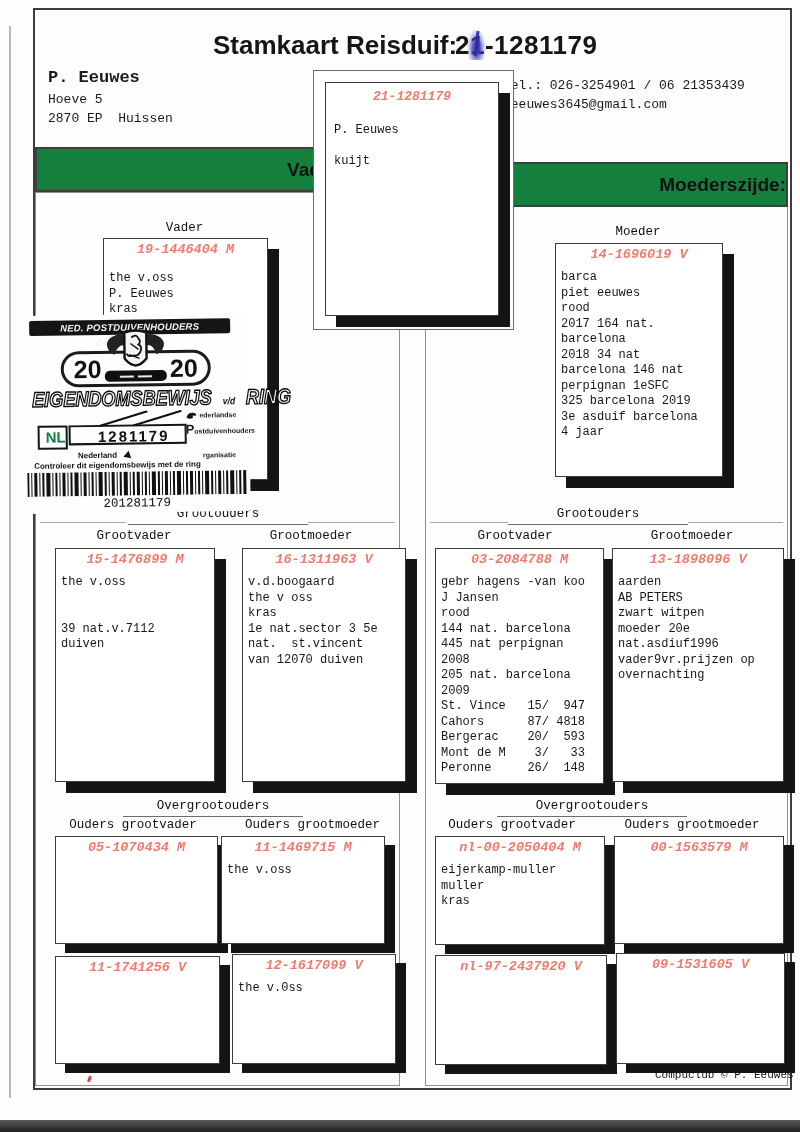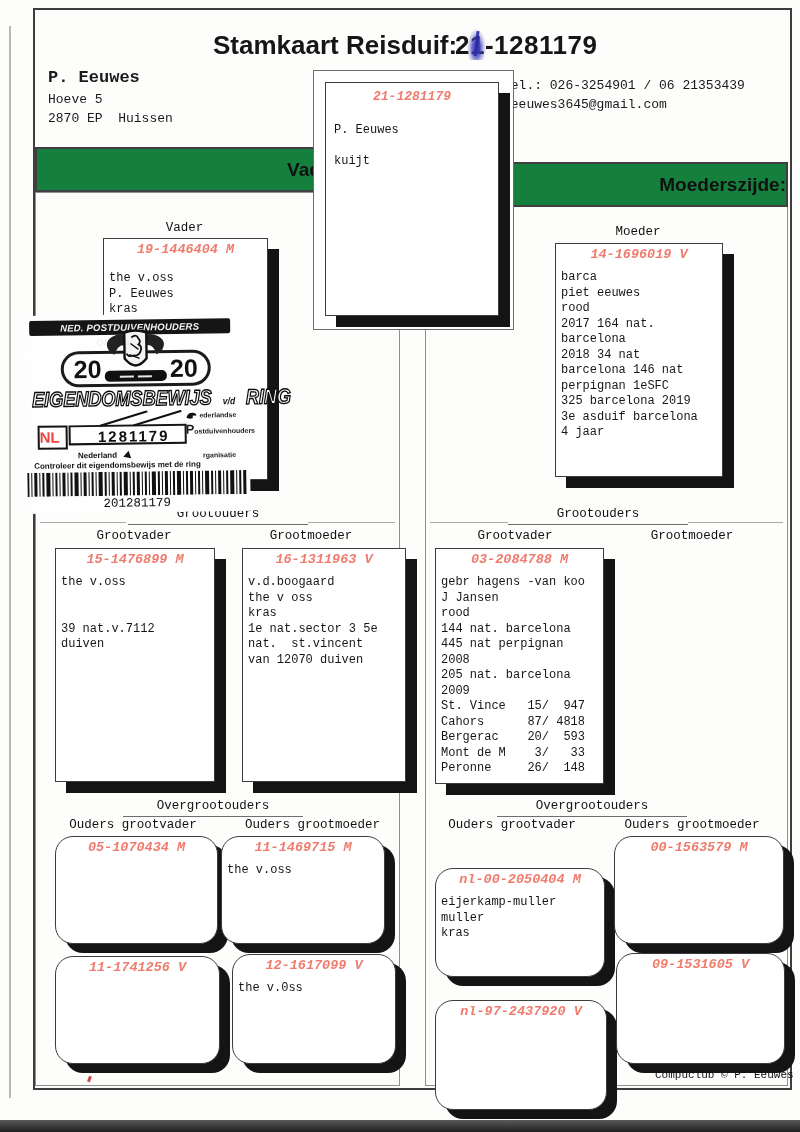--- a/index.html
+++ b/index.html
@@ -18,21 +18,21 @@
   .pen-stroke{position:absolute;left:475px;top:31px;width:3px;height:25px;background:rgba(42,42,165,.9);transform:rotate(7deg);z-index:4;}
   
   .owner-name{position:absolute;left:48px;top:68px;font:700 17px/20px "Liberation Mono",monospace;}
   .owner-line{position:absolute;font:13px/16px "Liberation Mono",monospace;white-space:pre;}
   
   .panel{position:absolute;border:1px solid #8f8f8f;z-index:1;}
   .sideheader{position:absolute;height:41px;border:2px solid #3f3f3f;background:#15803d;
     text-align:right;font:700 19px/41px "Liberation Sans",sans-serif;color:#101010;z-index:2;}
   
   .card{position:absolute;background:#fff;border:1px solid #3c3c3c;box-shadow:11px 11px 0 #141414;z-index:3;}
-  .card.small{box-shadow:10px 9px 0 #141414;border-radius:18px;}
+  .card.small{box-shadow:10px 9px 0 #141414;}
   .ring{margin-top:3px;text-align:center;font:italic 700 13.5px/16px "Liberation Mono",monospace;color:#ef7b6d;}
   .body{margin-top:7px;padding:0 5px;white-space:pre;font:12px/15.5px "Liberation Mono",monospace;color:#161616;}
   .seclabel{position:absolute;text-align:center;font:12.5px/15px "Liberation Mono",monospace;color:#101010;z-index:2;}
   .lbl-u{padding-bottom:2px;border-bottom:1px solid #6e6e6e;}
   .hline{position:absolute;height:1px;background:#aaa;z-index:1;}
   
   .subject-outer{position:absolute;left:313px;top:70px;width:199px;height:258px;border:1px solid #6b6b6b;background:#fff;z-index:5;}
   .subject-card{position:absolute;left:325px;top:82px;width:172px;height:232px;background:#fff;border:1px solid #3c3c3c;box-shadow:11px 11px 0 #141414;z-index:6;}
   
   .sticker{position:absolute;left:24px;top:316px;width:224px;height:198px;background:#fefefe;z-index:7;transform:rotate(-0.8deg);transform-origin:top left;}
@@ -42,21 +42,21 @@
     display:flex;justify-content:space-between;align-items:center;padding:0 10px;box-sizing:border-box;
     font:800 25px "Liberation Sans",sans-serif;color:#111;}
   .crest{position:absolute;left:76px;top:14px;width:70px;height:56px;}
   .banner{position:absolute;left:80px;top:56px;width:62px;height:11px;background:#101010;border-radius:5px;display:flex;gap:4px;align-items:center;justify-content:center;}
   .banner i{display:block;width:14px;height:2px;background:#e9e9e9;}
   .ownership{position:absolute;left:7px;top:72px;width:230px;white-space:nowrap;transform:scaleX(.86);transform-origin:left center;}
   .own-big{font:italic 800 21px/24px "Liberation Sans",sans-serif;color:#f3f3f3;-webkit-text-stroke:1.3px #0c0c0c;text-shadow:0 0 1px #000;}
   .own-vd{font:italic 800 10px "Liberation Sans",sans-serif;color:#111;margin:0 3px;}
   .vlines{position:absolute;left:60px;top:96px;width:120px;height:16px;}
   .nlbox{position:absolute;left:12px;top:110px;width:26px;height:20px;border:2.5px solid #141414;
-    font:800 15px/20px "Liberation Sans",sans-serif;text-align:left;color:#ef4444;box-sizing:content-box;}
+    font:800 15px/20px "Liberation Sans",sans-serif;text-align:right;color:#15803d;box-sizing:content-box;}
   .numbox{position:absolute;left:43px;top:110px;width:118px;height:20px;border:2.5px solid #141414;
     font:700 15px/20px "Liberation Sans",sans-serif;text-align:center;letter-spacing:2px;padding-left:12px;box-sizing:border-box;color:#0e0e0e;}
   .nedl{position:absolute;left:52px;top:136px;font:800 8px/9px "Liberation Sans",sans-serif;color:#111;}
   .tri{display:inline-block;width:0;height:0;border-left:4px solid transparent;border-right:4px solid transparent;border-bottom:7px solid #111;margin-left:7px;transform:rotate(12deg);}
   .npo{position:absolute;left:160px;top:97px;width:62px;color:#1c1c1c;}
   .npo-line{font:700 7px/9px "Liberation Sans",sans-serif;display:flex;align-items:center;gap:2px;}
   .npo-p{font:700 7px/9px "Liberation Sans",sans-serif;margin-top:5px;display:block;}
   .npo-p::first-letter{font-size:13px;font-weight:800;}
   .npo3{margin-top:15px;margin-left:17px;display:block;}
   .check{position:absolute;left:8px;top:146px;font:700 8px/9px "Liberation Sans",sans-serif;color:#151515;}
@@ -160,20 +160,30 @@
 445 nat perpignan
 2008
 205 nat. barcelona
 2009
 St. Vince   15/  947
 Cahors      87/ 4818
 Bergerac    20/  593
 Mont de M    3/   33
 Peronne     26/  148</div>
   </div>
+  <div class="card" style="left:612px;top:548px;width:170px;height:232px;">
+    <div class="ring">13-1898096 V</div>
+    <div class="body">aarden
+AB PETERS
+zwart witpen
+moeder 20e
+nat.asdiuf1996
+vader9vr.prijzen op
+overnachting</div>
+  </div>
 
   <div class="seclabel lbl-u" style="left:123px;top:799px;width:180px;">Overgrootouders</div>
   <div class="seclabel" style="left:48px;top:818px;width:170px;">Ouders grootvader</div>
   <div class="seclabel" style="left:225px;top:818px;width:175px;">Ouders grootmoeder</div>
   <div class="card small" style="left:55px;top:836px;width:161px;height:106px;">
     <div class="ring">05-1070434 M</div>
     <div class="body"></div>
   </div>
   <div class="card small" style="left:221px;top:836px;width:162px;height:106px;">
     <div class="ring">11-1469715 M</div>
@@ -184,31 +194,31 @@
     <div class="body"></div>
   </div>
   <div class="card small" style="left:232px;top:954px;width:162px;height:108px;">
     <div class="ring">12-1617099 V</div>
     <div class="body">the v.0ss</div>
   </div>
 
   <div class="seclabel lbl-u" style="left:497px;top:799px;width:190px;">Overgrootouders</div>
   <div class="seclabel" style="left:428px;top:818px;width:168px;">Ouders grootvader</div>
   <div class="seclabel" style="left:608px;top:818px;width:168px;">Ouders grootmoeder</div>
-  <div class="card small" style="left:435px;top:836px;width:168px;height:107px;margin-top:32px;">
+  <div class="card small" style="left:435px;top:836px;width:168px;height:107px;">
     <div class="ring">nl-00-2050404 M</div>
     <div class="body">eijerkamp-muller
 muller
 kras</div>
   </div>
   <div class="card small" style="left:614px;top:836px;width:168px;height:106px;">
     <div class="ring">00-1563579 M</div>
     <div class="body"></div>
   </div>
-  <div class="card small" style="left:435px;top:1000px;width:170px;height:108px;">
+  <div class="card small" style="left:435px;top:955px;width:170px;height:108px;">
     <div class="ring">nl-97-2437920 V</div>
   </div>
   <div class="card small" style="left:616px;top:953px;width:167px;height:109px;">
     <div class="ring">09-1531605 V</div>
     <div class="body"></div>
   </div>
 
   <div class="sticker">
     <div class="org-bar">NED. POSTDUIVENHOUDERS ORGANISATIE</div>
     <div class="stadium">

